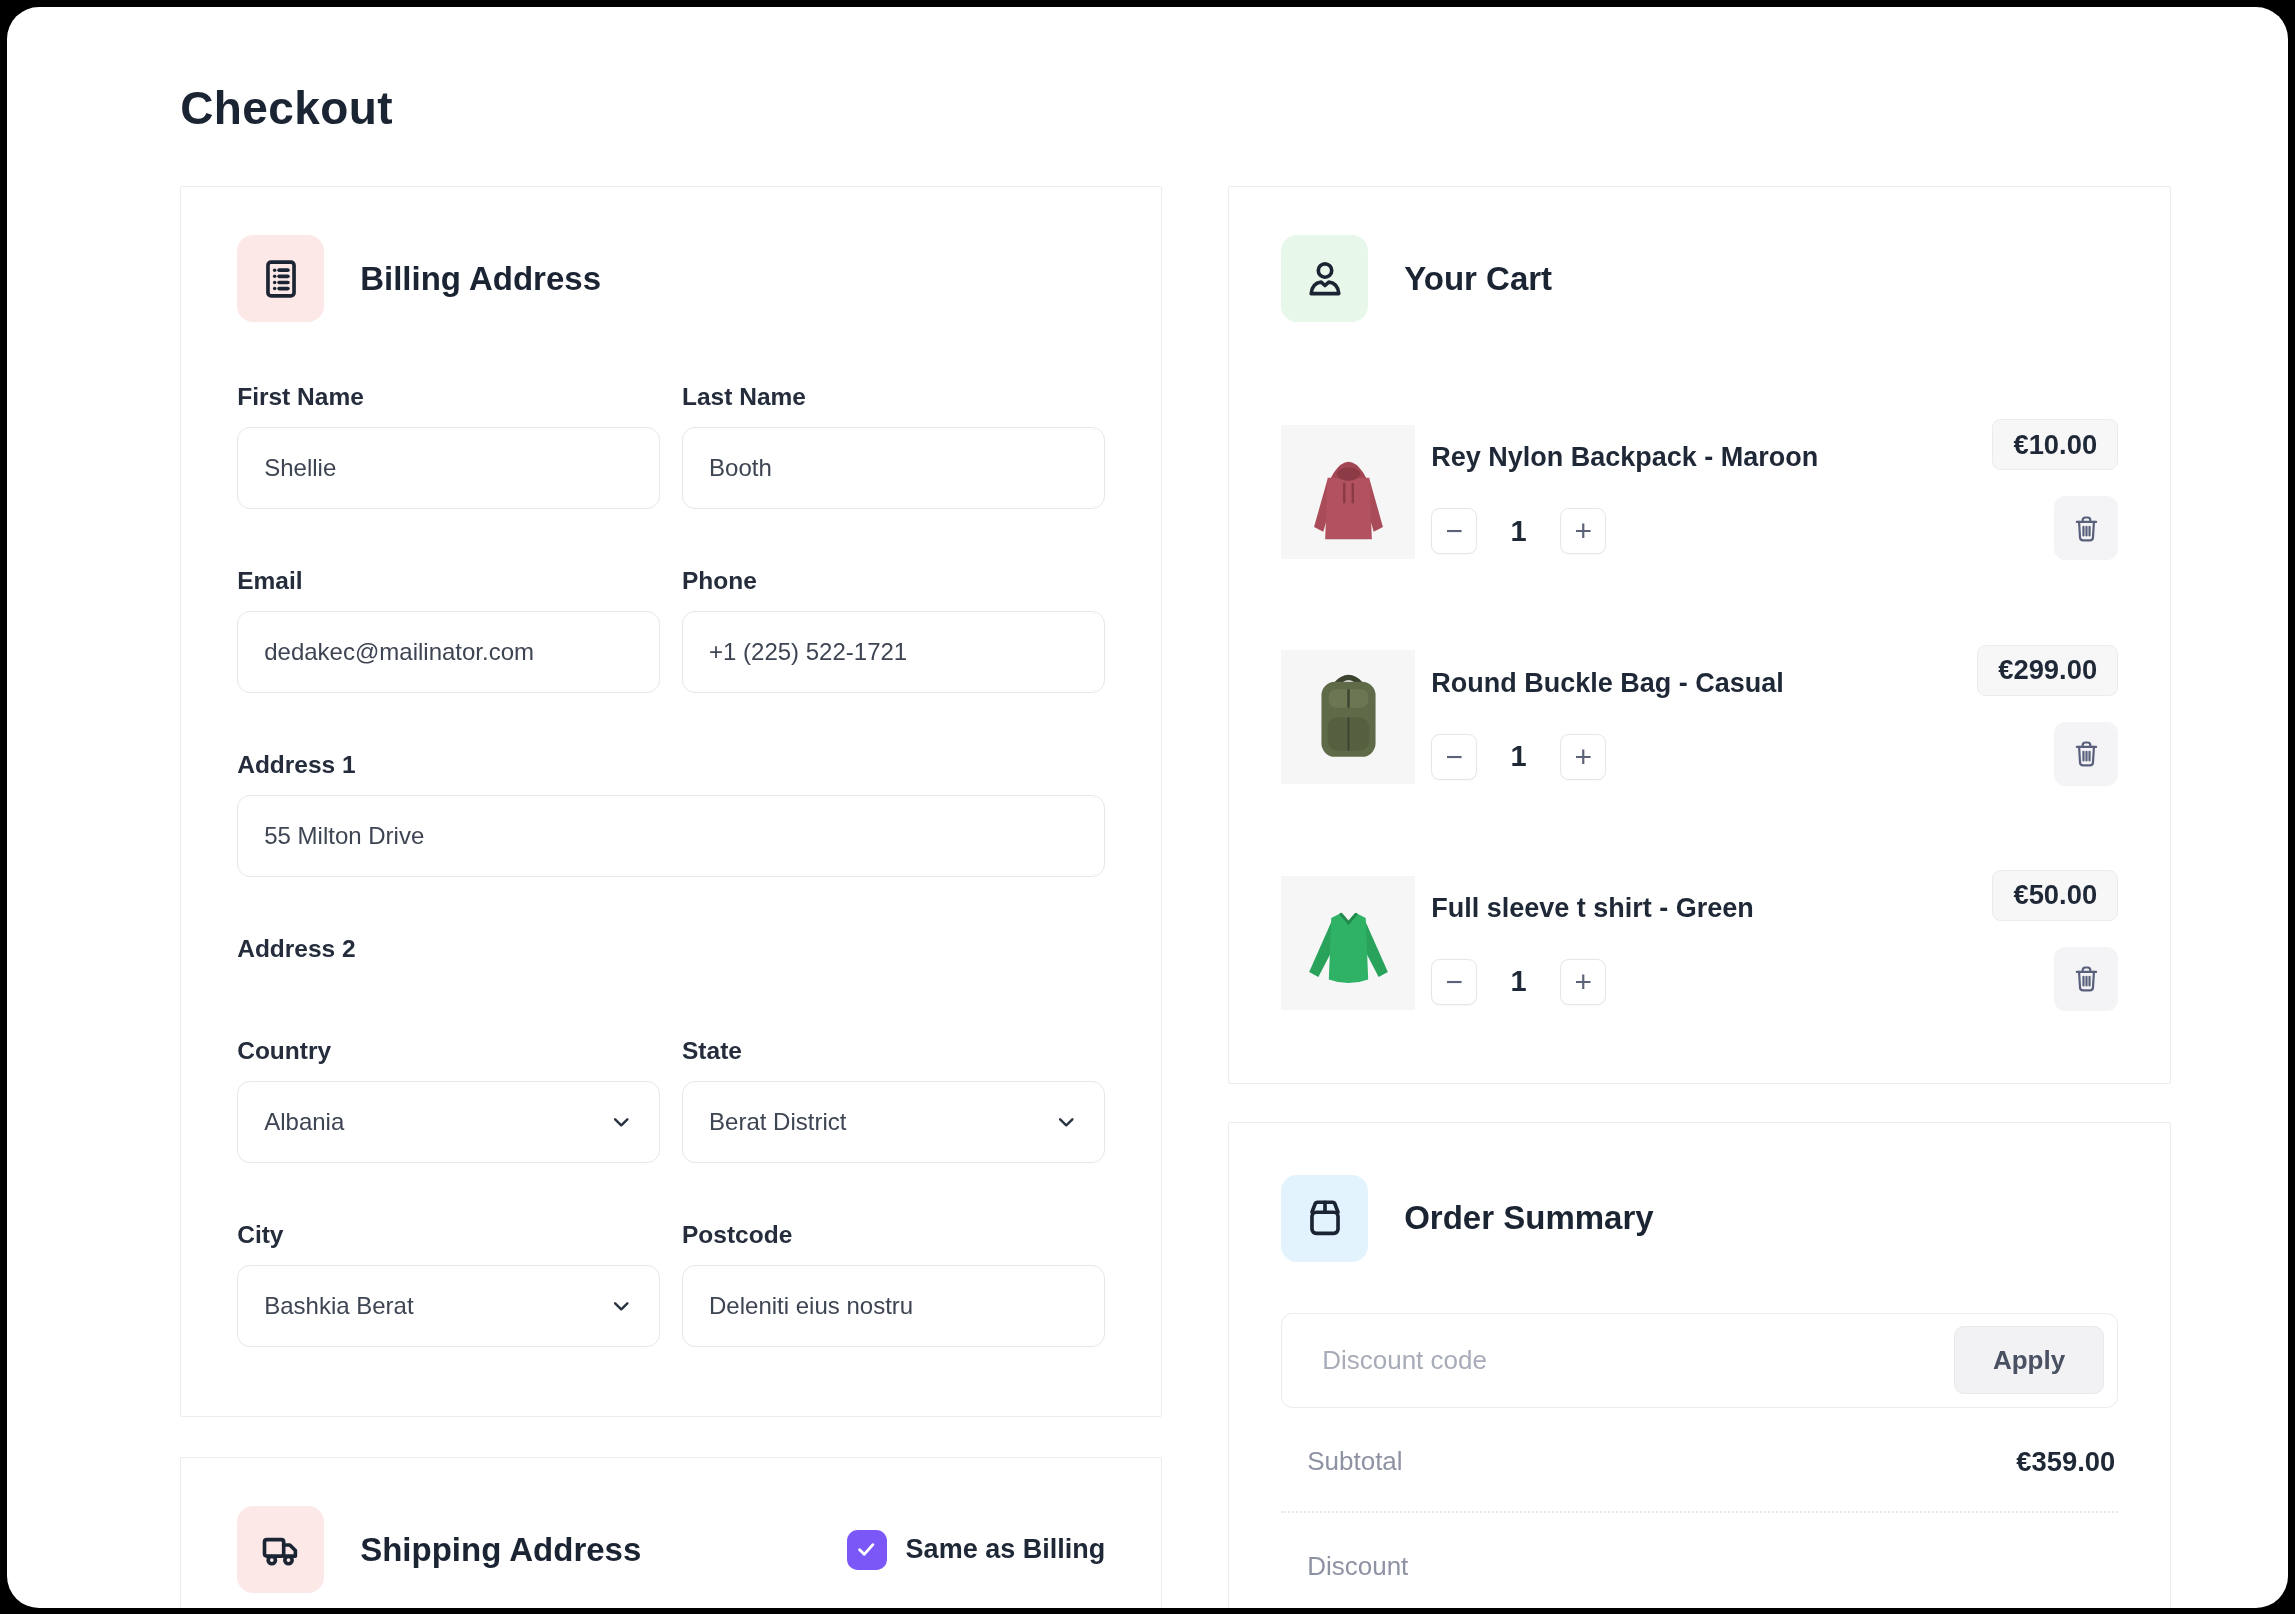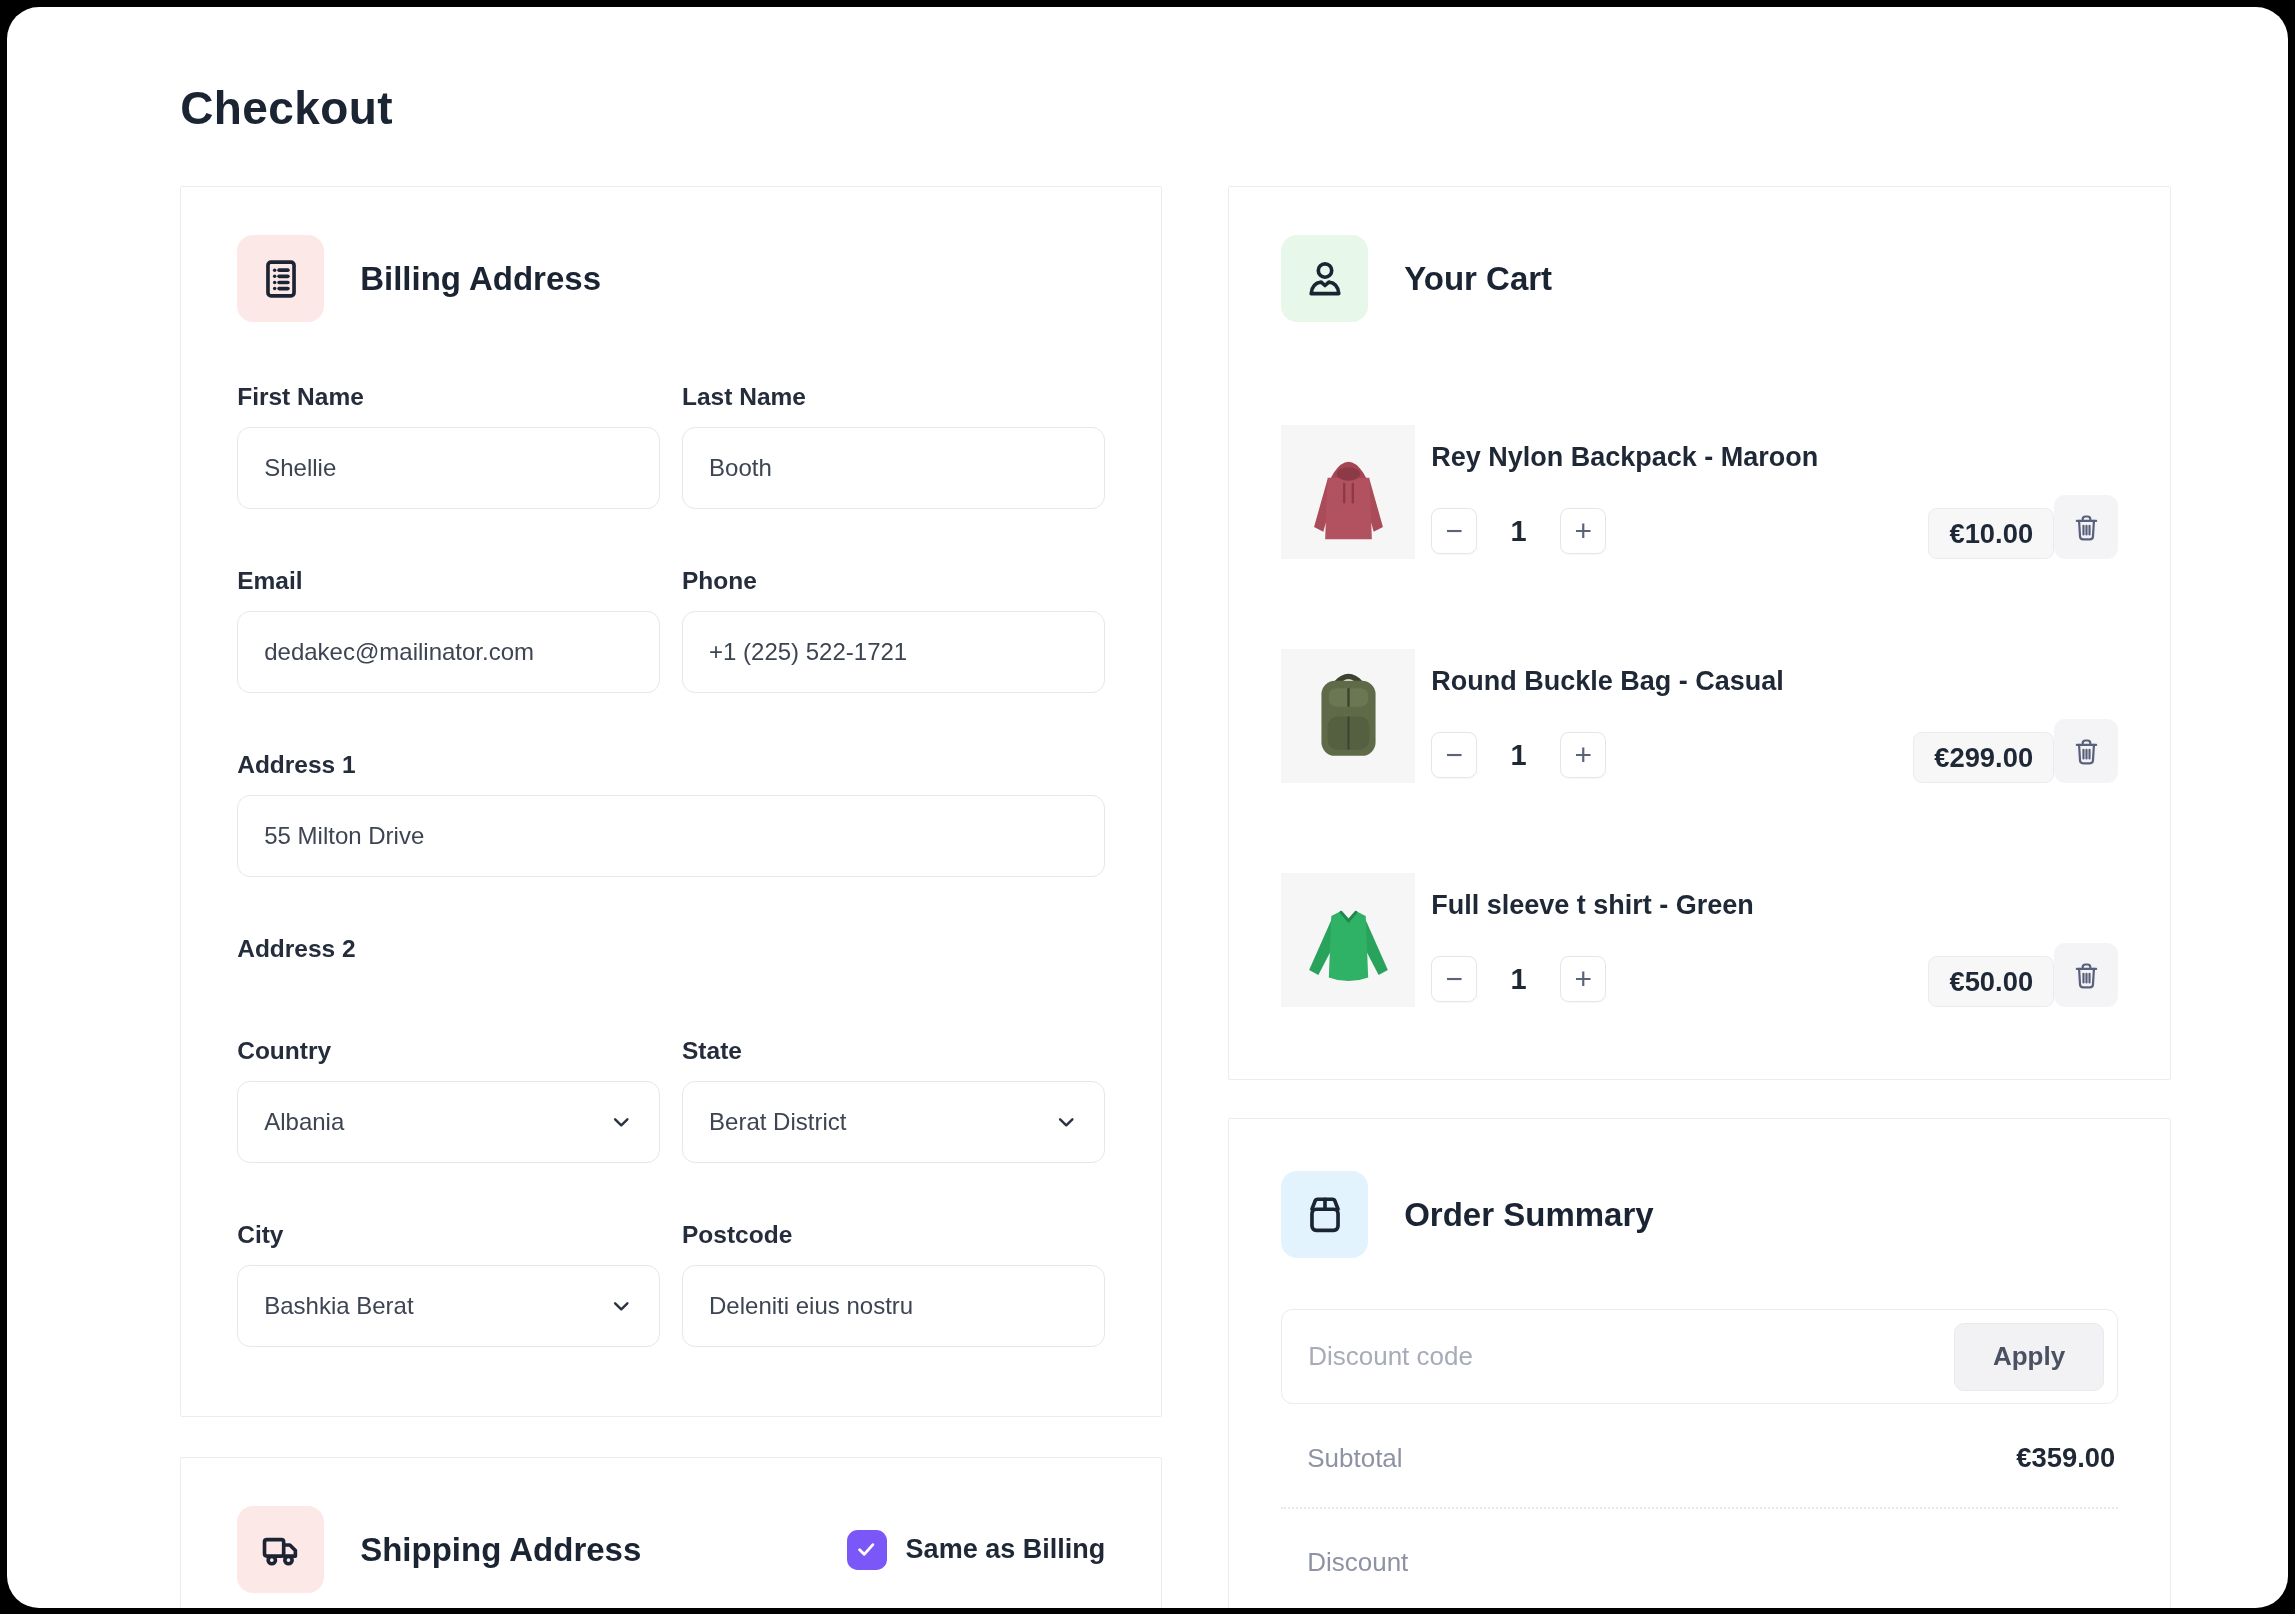--- a/index.html
+++ b/index.html
@@ -95,41 +95,41 @@
     width:46px; height:46px; background:#fff; border:1.4px solid #e5e6ea;
     border-radius:8.7px; font-size:30px; color:#5c6378;
     display:flex; align-items:center; justify-content:center;
     font-family:"Liberation Sans", sans-serif; cursor:pointer;
     box-shadow:0 0.7px 1.4px rgba(0,0,0,0.03);
   }
   .qty {
     min-width:43px; text-align:center; font-size:29px; font-weight:600; color:#1f2836;
   }
   .item-side {
-    display:flex; flex-direction:row; align-items:flex-end;
+    display:flex; flex-direction:column; align-items:flex-end;
     justify-content:space-between; padding-top:0;margin-left:28px;
   }
   .price-pill {
     background:#f7f7f8; border:1.4px solid #ebebee; border-radius:8.7px;
     height:51px; display:flex; align-items:center; padding:0 20px;
     font-size:27.4px; font-weight:bold; color:#1f2836; margin-top:-5.8px;
   }
   .trash-btn {
     width:64px; height:64px; background:#f4f4f6; border:none; border-radius:11.5px;
     display:flex; align-items:center; justify-content:center; cursor:pointer;
     color:#59607c; margin-top:26px;
   }
   .trash-btn svg { width:33px; height:33px; }
 
   
   .summary-card { margin-top:38px; padding:52px 52px 87px 52px; }
   .summary-card .card-header { margin-bottom:51px; }
   .discount-row {
     border:1.4px solid #ebebee; border-radius:11.5px; height:95px;
-    display:flex; align-items:center; padding:0 13px 0 26px;
+    display:flex; align-items:center; padding:0 13px 0 40px;
   }
   .discount-placeholder { flex:1 1 auto; font-size:26px; color:#a7acb8; }
   .apply-btn {
     background:#f2f2f4; border:1.4px solid #e9e9ec; border-radius:10px;
     height:68px; padding:0 38px; font-size:26px; font-weight:600; color:#4a5163;
     font-family:"Liberation Sans", sans-serif; cursor:pointer;
   }
   .summary-row {
     display:flex; align-items:center; justify-content:space-between;
     padding:38px 2.9px 33px 26px;

